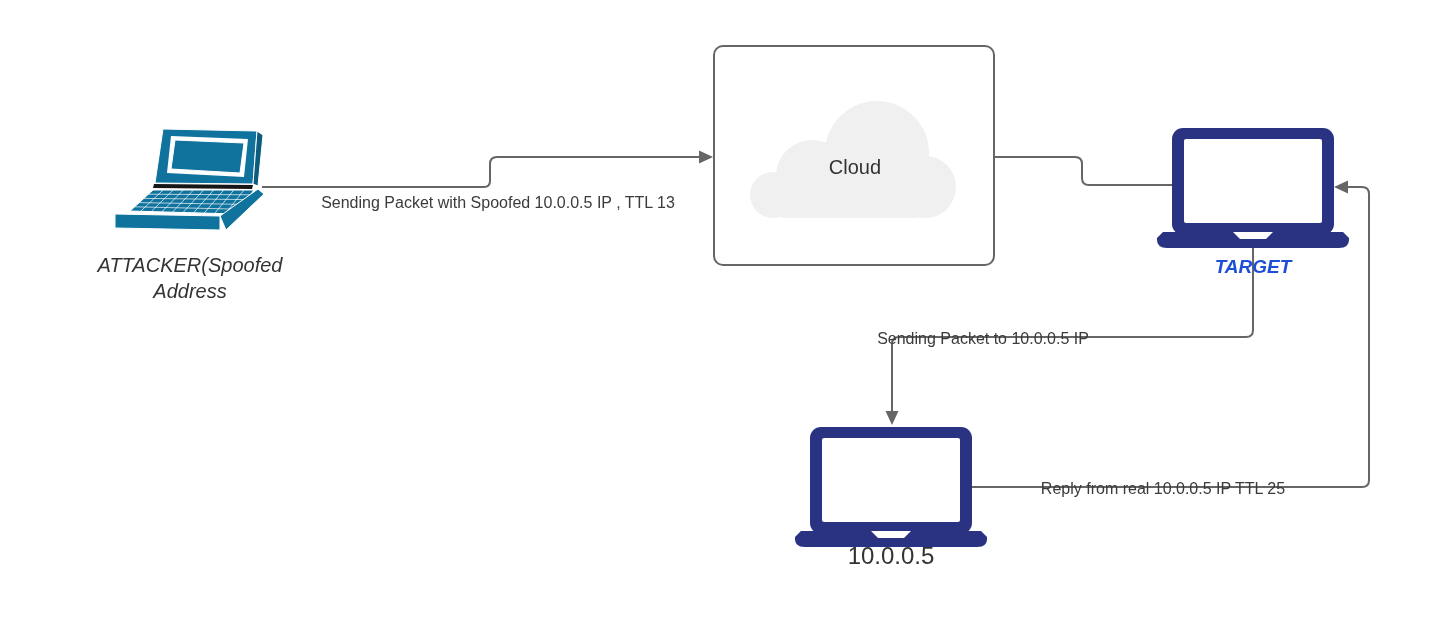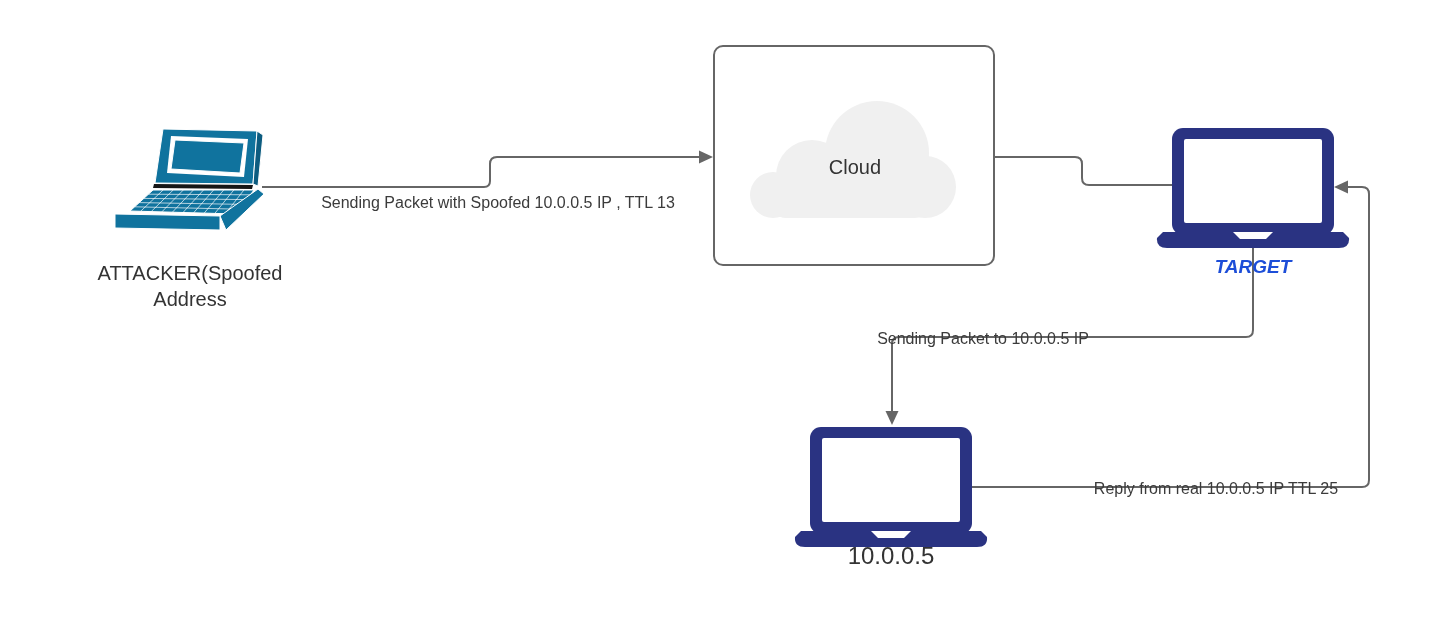--- a/index.html
+++ b/index.html
@@ -7,28 +7,28 @@
     --cloud-fill:#f0f0f0; --label:#333333; --edge-label:#3b3b3b; --bg:#ffffff;
   }
   *{margin:0;padding:0;box-sizing:border-box;}
   body{background:#fff;font-family:"Liberation Sans","DejaVu Sans",sans-serif;}
   .canvas{position:relative;width:1449px;height:622px;background:var(--bg);overflow:hidden;}
   .canvas svg.layer{position:absolute;left:0;top:0;}
   .lbl{position:absolute;color:var(--label);text-align:center;line-height:1.3;}
   .node-lbl{font-size:20px;}
   .edge-lbl{font-size:16px;font-weight:normal;color:var(--edge-label);}
   .target-lbl{font-size:19px;font-weight:bold;font-style:italic;color:#1d4ed8;}
-  .attacker-lbl{left:80px;top:260px;width:220px;line-height:26px;}
+  .attacker-lbl{left:80px;top:252px;width:220px;line-height:26px;font-style:italic;}
   .attacker-lbl span{display:block;}
   .cloud-lbl{left:795px;top:154px;width:120px;}
   .ip-lbl{left:821px;top:540px;width:140px;font-size:24px;}
   .target-pos{left:1163px;top:255px;width:180px;}
   .e1-lbl{left:278px;top:193px;width:440px;}
   .e2-lbl{left:843px;top:329px;width:280px;}
-  .e3-lbl{left:1056px;top:479px;width:320px;}
+  .e3-lbl{left:1003px;top:479px;width:320px;}
   .edge-path{fill:none;stroke:var(--line);stroke-width:2;}
   .arrow{fill:var(--line);stroke:none;}
   .boxframe{fill:#ffffff;stroke:var(--line);stroke-width:2;}
   .cloudfill{fill:var(--cloud-fill);stroke:none;}
   .navyfill{fill:var(--navy);stroke:none;}
   .whitefill{fill:#ffffff;stroke:none;}
   .tealfill{fill:var(--teal);stroke:#ffffff;stroke-width:1;}
   .tealside{fill:var(--teal-dark);stroke:#ffffff;stroke-width:1;}
   .hinge{fill:#161616;stroke:none;}
   .kbgrid{stroke:rgba(255,255,255,0.85);stroke-width:0.8;fill:none;}

